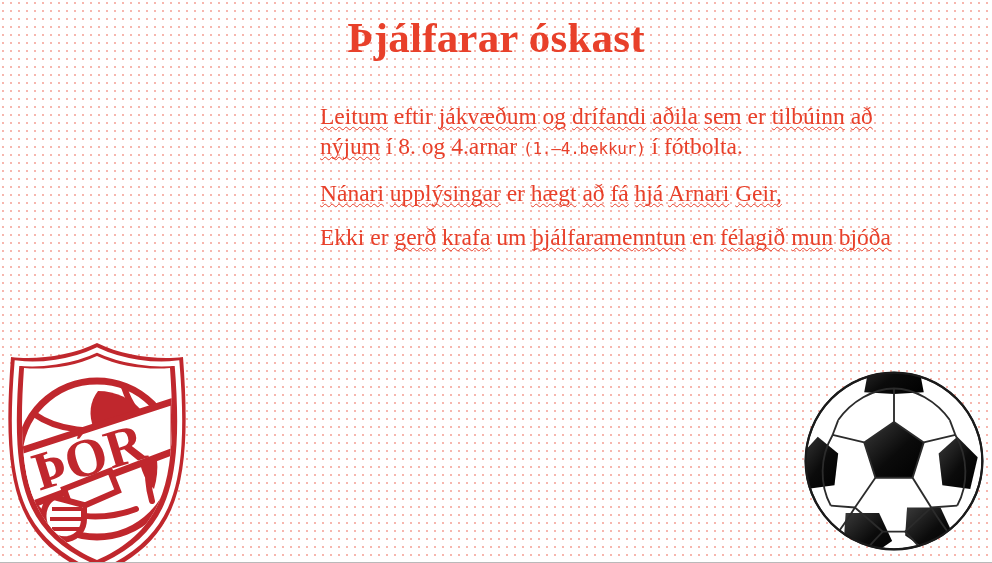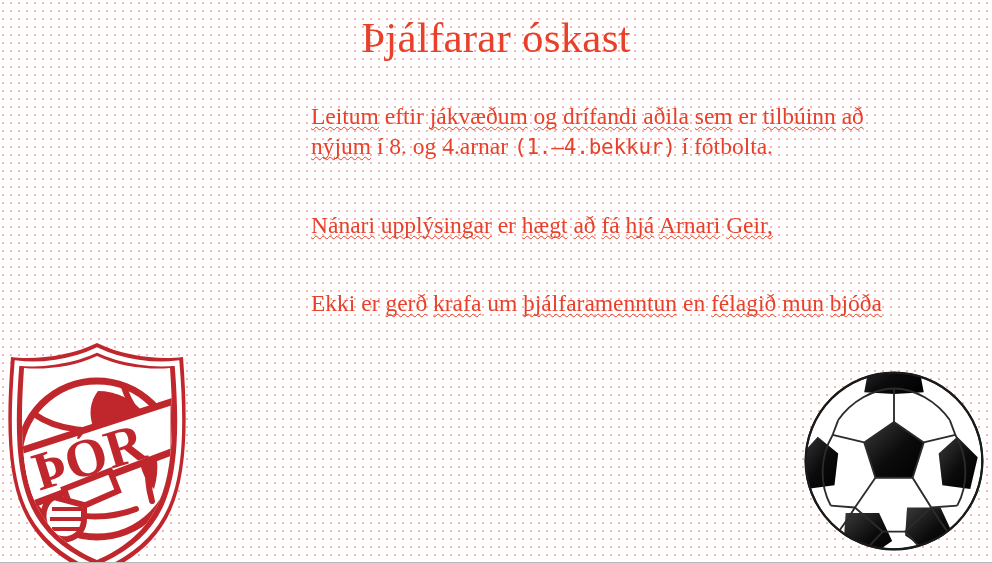--- a/index.html
+++ b/index.html
@@ -29,60 +29,60 @@
 
   
   #title {
     position: absolute;
     left: 0;
     top: 12px;
     width: 992px;
     text-align: center;
     color: #e8402a;
     font-family: "Liberation Serif", serif;
-    font-weight: normal;
+    font-weight: bold;
     font-size: 43px;
     line-height: 52px;
     letter-spacing: 0.2px;
     white-space: nowrap;
   }
 
   
   #body-copy {
     position: absolute;
-    left: 311px;
+    left: 320px;
     top: 101px;
     width: 668px;
     color: #e8402a;
     font-family: "Liberation Serif", serif;
     font-size: 23.5px;
     line-height: 30px;
   }
   .para {
     margin: 0;
     position: relative;
   }
   .para + .para {
-    margin-top: 48px;
+    margin-top: 14px;
   }
   .para .line {
     display: block;
     white-space: nowrap;
   }
 
   
   .sp {
     text-decoration: underline wavy #e8402a;
     text-decoration-skip-ink: none;
     text-underline-offset: 2px;
     text-decoration-thickness: 1px;
   }
   .mono {
     font-family: "DejaVu Sans Mono", monospace;
-    font-size: 21px;
+    font-size: 16px;
     letter-spacing: -0.2px;
   }
 
   
   #logo-shield {
     position: absolute;
     left: -2px;
     top: 339px;
     width: 198px;
     height: 224px;

